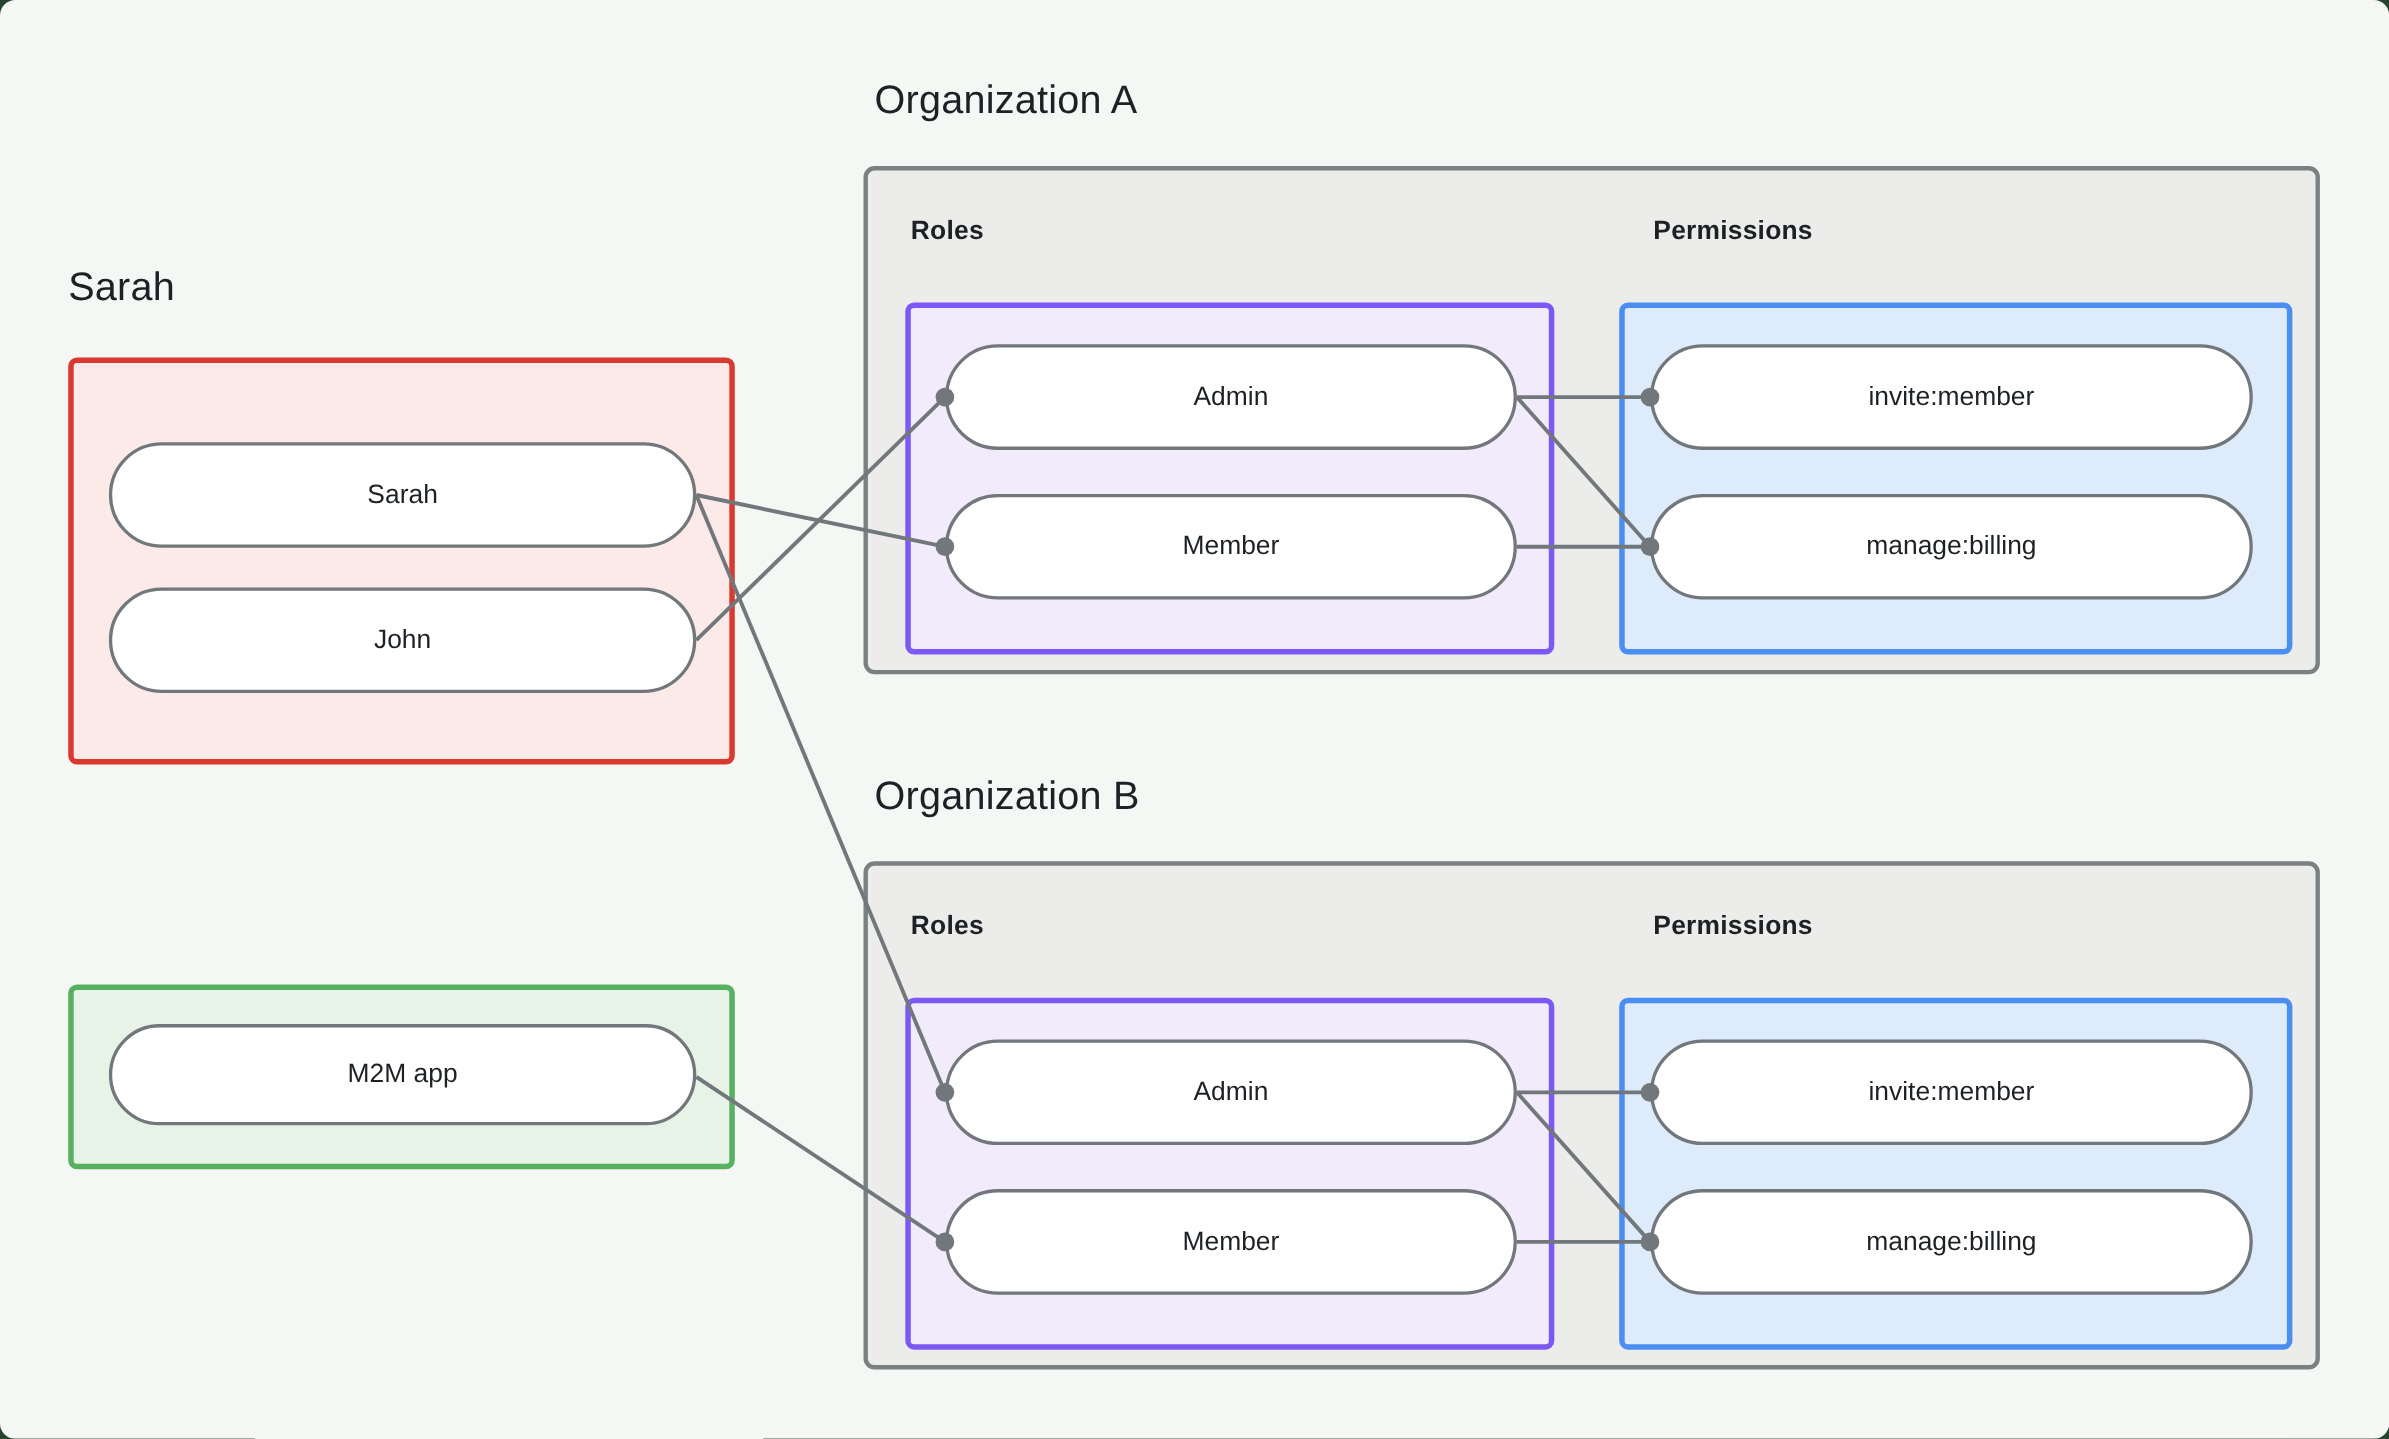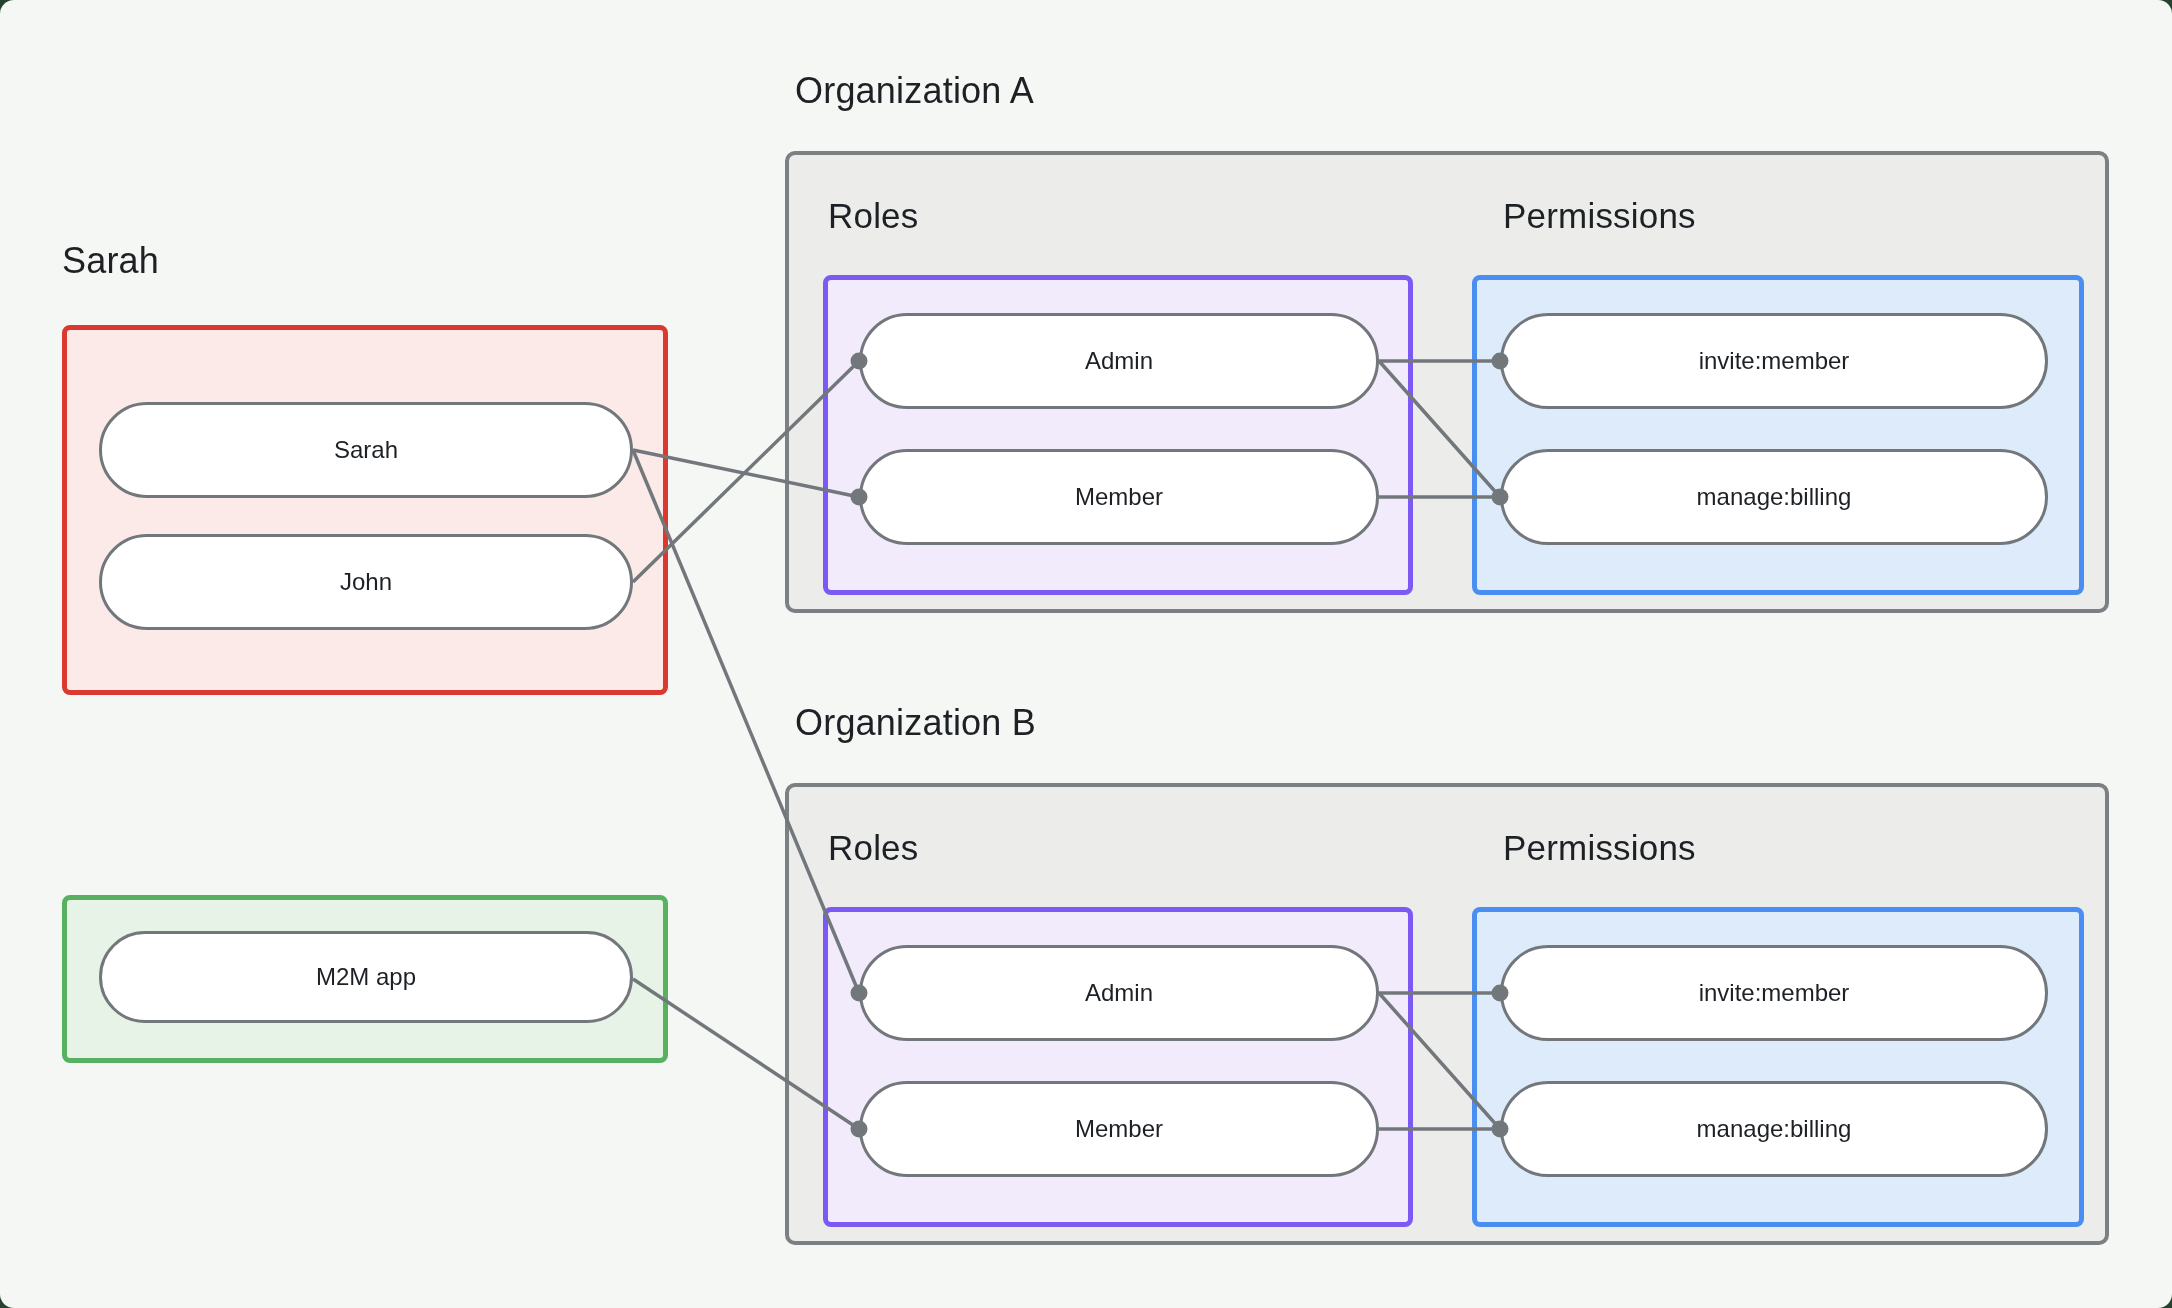--- a/index.html
+++ b/index.html
@@ -13,21 +13,21 @@
     --connector:#72777b; --text:#1d2125;
   }
   html,body{margin:0;padding:0;background:var(--bg-backdrop);}
   .canvas{
     position:relative; width:2172px; height:1308px;
     background:var(--bg-canvas); border-radius:14px; overflow:hidden;
     font-family:"Liberation Sans","DejaVu Sans",sans-serif; color:var(--text);
   }
   .abs{position:absolute; box-sizing:border-box;}
   .section-title{font-size:36px; font-weight:500; letter-spacing:.2px; white-space:nowrap;}
-  .inner-label{font-size:35px; font-weight:400; letter-spacing:.2px; white-space:nowrap;}
+  .inner-label{font-size:24px; font-weight:700; letter-spacing:.2px; white-space:nowrap;}
   .org-box{background:var(--org-fill); border:4px solid var(--org-border); border-radius:10px;}
   .users-box{background:var(--red-fill); border:5px solid var(--red-border); border-radius:8px;}
   .m2m-box{background:var(--green-fill); border:5px solid var(--green-border); border-radius:8px;}
   .roles-box{background:var(--purple-fill); border:5px solid var(--purple-border); border-radius:8px;}
   .perms-box{background:var(--blue-fill); border:5px solid var(--blue-border); border-radius:8px;}
   .pill{
     background:var(--pill-fill); border:3.5px solid var(--pill-border); border-radius:48px;
     display:flex; align-items:center; justify-content:center;
     font-size:24px; font-weight:400; color:var(--text); white-space:nowrap;
   }

